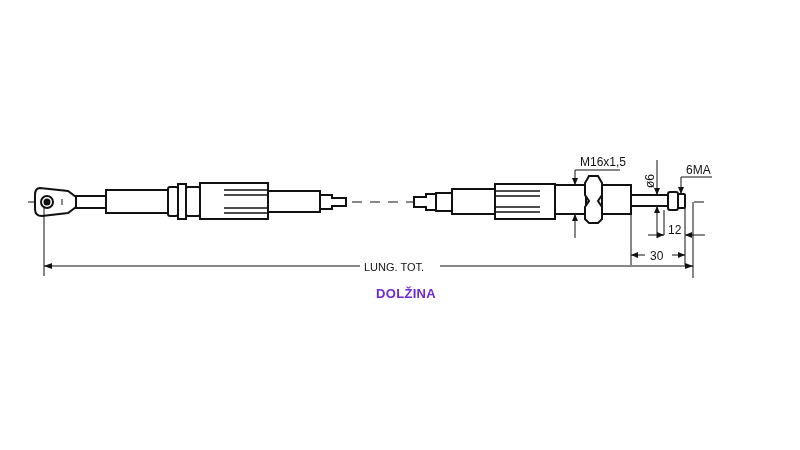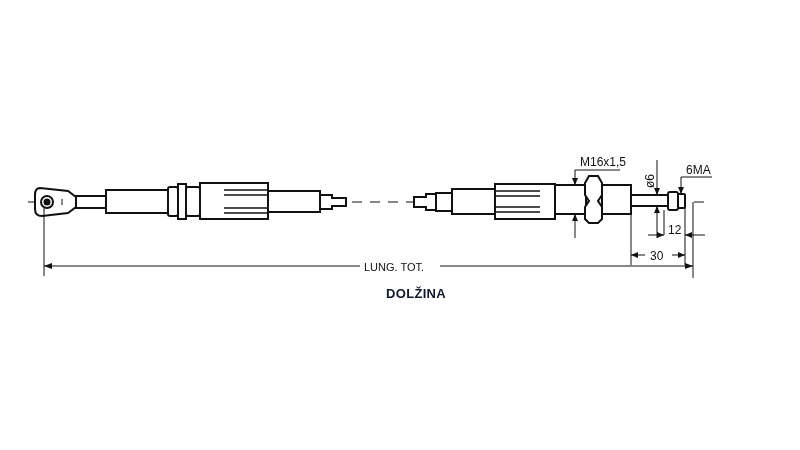--- a/index.html
+++ b/index.html
@@ -1,19 +1,19 @@
 <!DOCTYPE html>
 <html><head>
   <meta charset="utf-8">
   <style>
     html, body { margin: 0; padding: 0; background: #ffffff; }
     body { width: 800px; height: 450px; position: relative; overflow: hidden; font-family: "Liberation Sans", sans-serif; }
     #drawing { position: absolute; left: 0; top: 0; width: 800px; height: 450px; }
     .lbl { font-family: "Liberation Sans", sans-serif; fill: #111; }
-    .title { position: absolute; left: 356px; top: 286px; width: 120px; text-align: center; font-family: "Liberation Sans", sans-serif; font-weight: bold; font-size: 13px; color: #0f172a; letter-spacing: 0.3px; }
+    .title { position: absolute; left: 346px; top: 286px; width: 120px; text-align: center; font-family: "Liberation Sans", sans-serif; font-weight: bold; font-size: 13px; color: #6d28d9; letter-spacing: 0.3px; }
   </style>
 </head>
 <body>
 
 <svg id="drawing" viewBox="0 0 800 450" xmlns="http://www.w3.org/2000/svg">
   <g stroke="#111" fill="none" stroke-width="2">
 
     <line x1="28" y1="202" x2="712" y2="202" stroke-width="1" stroke-dasharray="10,8"></line>
 
     <g>

